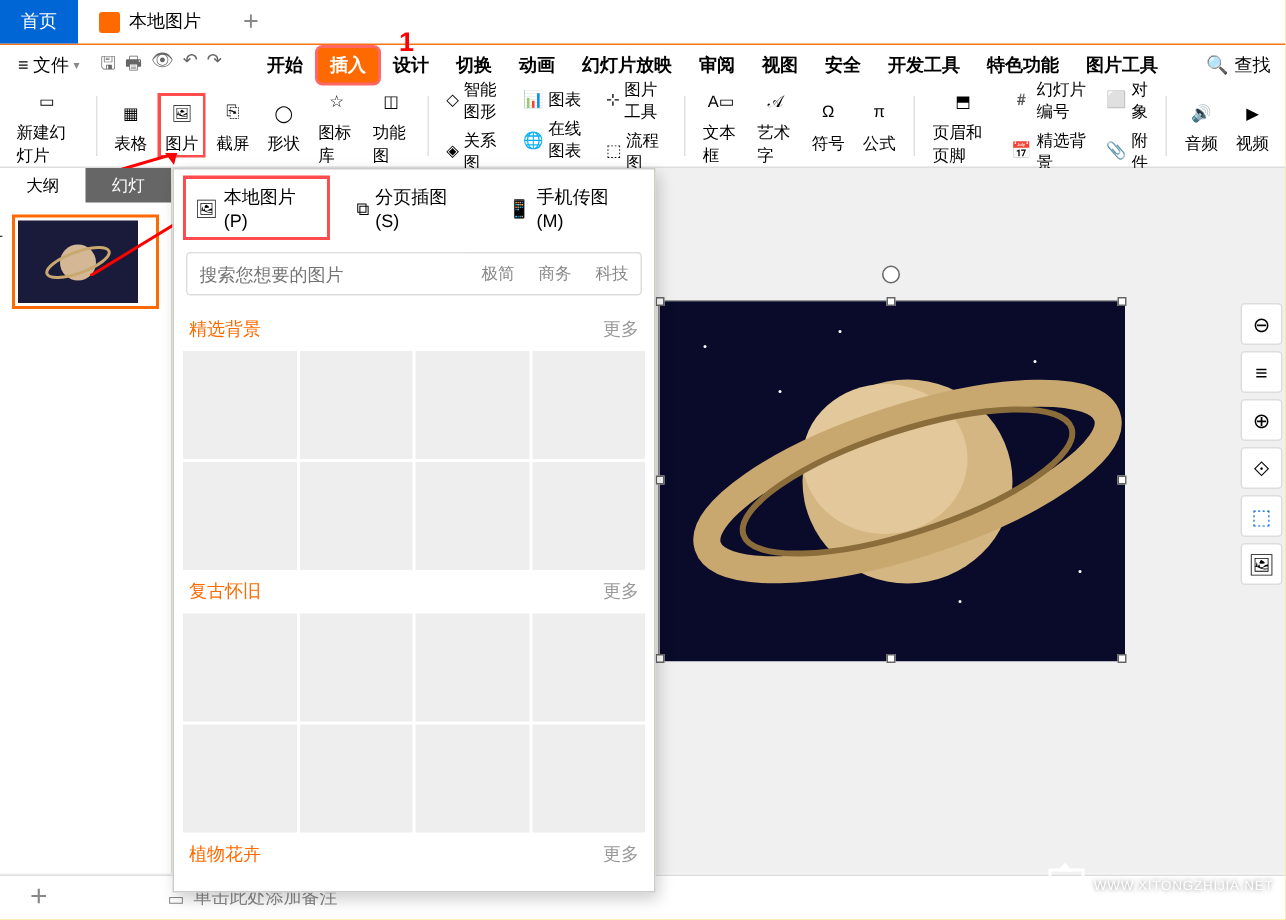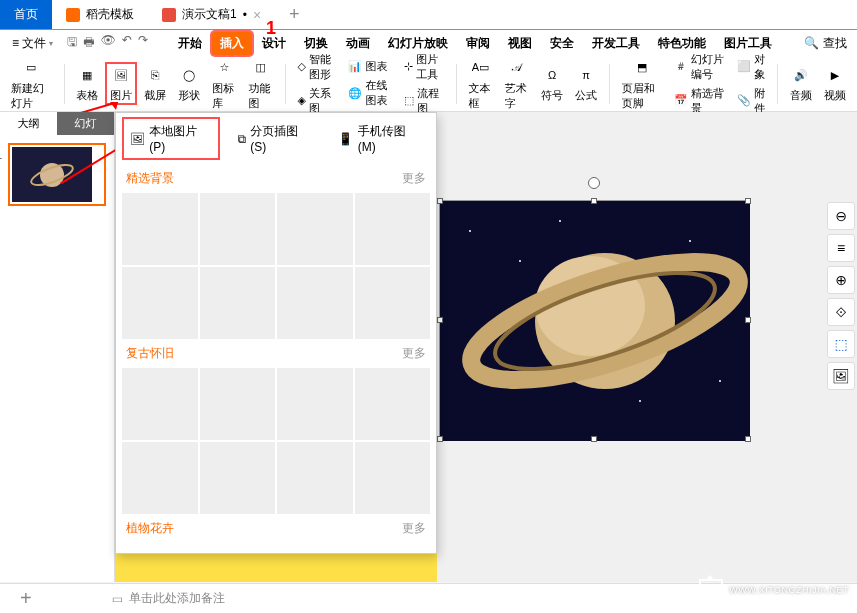--- a/index.html
+++ b/index.html
@@ -87,27 +87,21 @@
 </style>
 </head>
 <body>
 
 <div class="tab-bar">
   <div class="tab active-home">
       <span>首页</span>
     </div>
   <div class="tab">
       <span class="badge"></span>
-      <span>稻壳模板</span>
-    </div>
-  <div class="tab">
-      <span class="badge red"></span>
-      <span>演示文稿1</span>
-      <span>•</span>
-      <span class="close">×</span>
+      <span>本地图片</span>
     </div>
   <div class="tab new">+</div>
 </div>
 
 <div class="menu-bar">
   <div class="menu-file">≡ <span>文件</span> <span class="arrow-down">▾</span></div>
   <div class="menu-quick">
     <span>🖫</span>
     <span>🖶</span>
     <span>👁</span>
@@ -242,20 +236,26 @@
           </svg>
       </div>
     </div>
   </div>
 
   <div class="dropdown-panel">
     <div class="dp-options">
       <div class="dp-opt highlighted">🖼 <span>本地图片(P)</span></div>
       <div class="dp-opt">⧉ <span>分页插图(S)</span></div>
       <div class="dp-opt">📱 <span>手机传图(M)</span></div>
+    </div>
+    <div class="dp-search">
+      <input type="text" placeholder="搜索您想要的图片" style="">
+      <span class="tag">极简</span>
+      <span class="tag">商务</span>
+      <span class="tag">科技</span>
     </div>
     <div class="dp-section-title">
         <span class="title">精选背景</span>
         <span class="more">更多</span>
       </div>
     <div class="dp-grid">
       <div class="cell bg1"></div>
         <div class="cell bg2"></div>
         <div class="cell bg3"></div>
         <div class="cell bg4"></div>

